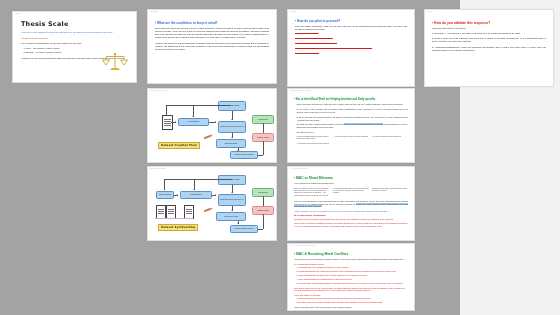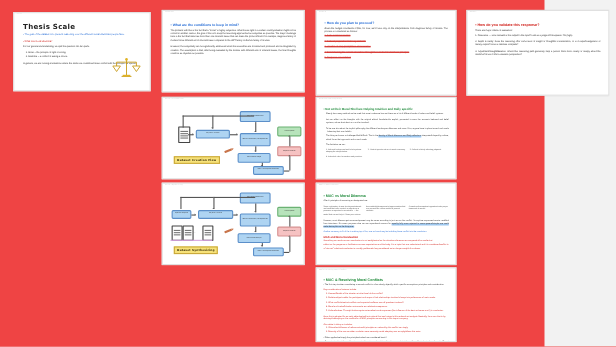--- a/index.html
+++ b/index.html
@@ -2,21 +2,21 @@
 <html><head>
 <meta charset="utf-8">
 <style>
   html,body{margin:0;padding:0;}
   body{
     width:560px;height:315px;overflow:hidden;
     background:#f2f2f2;
     font-family:"Liberation Sans", sans-serif;
     -webkit-font-smoothing:antialiased;
   }
-  .canvas{position:relative;width:495px;height:315px;background:#ef4444;}
+  .canvas{position:relative;width:460px;height:315px;background:#a3a3a3;}
 
   .card{
     position:absolute;background:#ffffff;
     border:1px solid #e0e0e0;
     box-shadow:0 0 1px rgba(0,0,0,0.12);
     overflow:hidden;
   }
   .card-tag{
     position:absolute;top:1.2px;left:2px;
     font-size:1.5px;color:#b9b9b9;letter-spacing:.1px;

